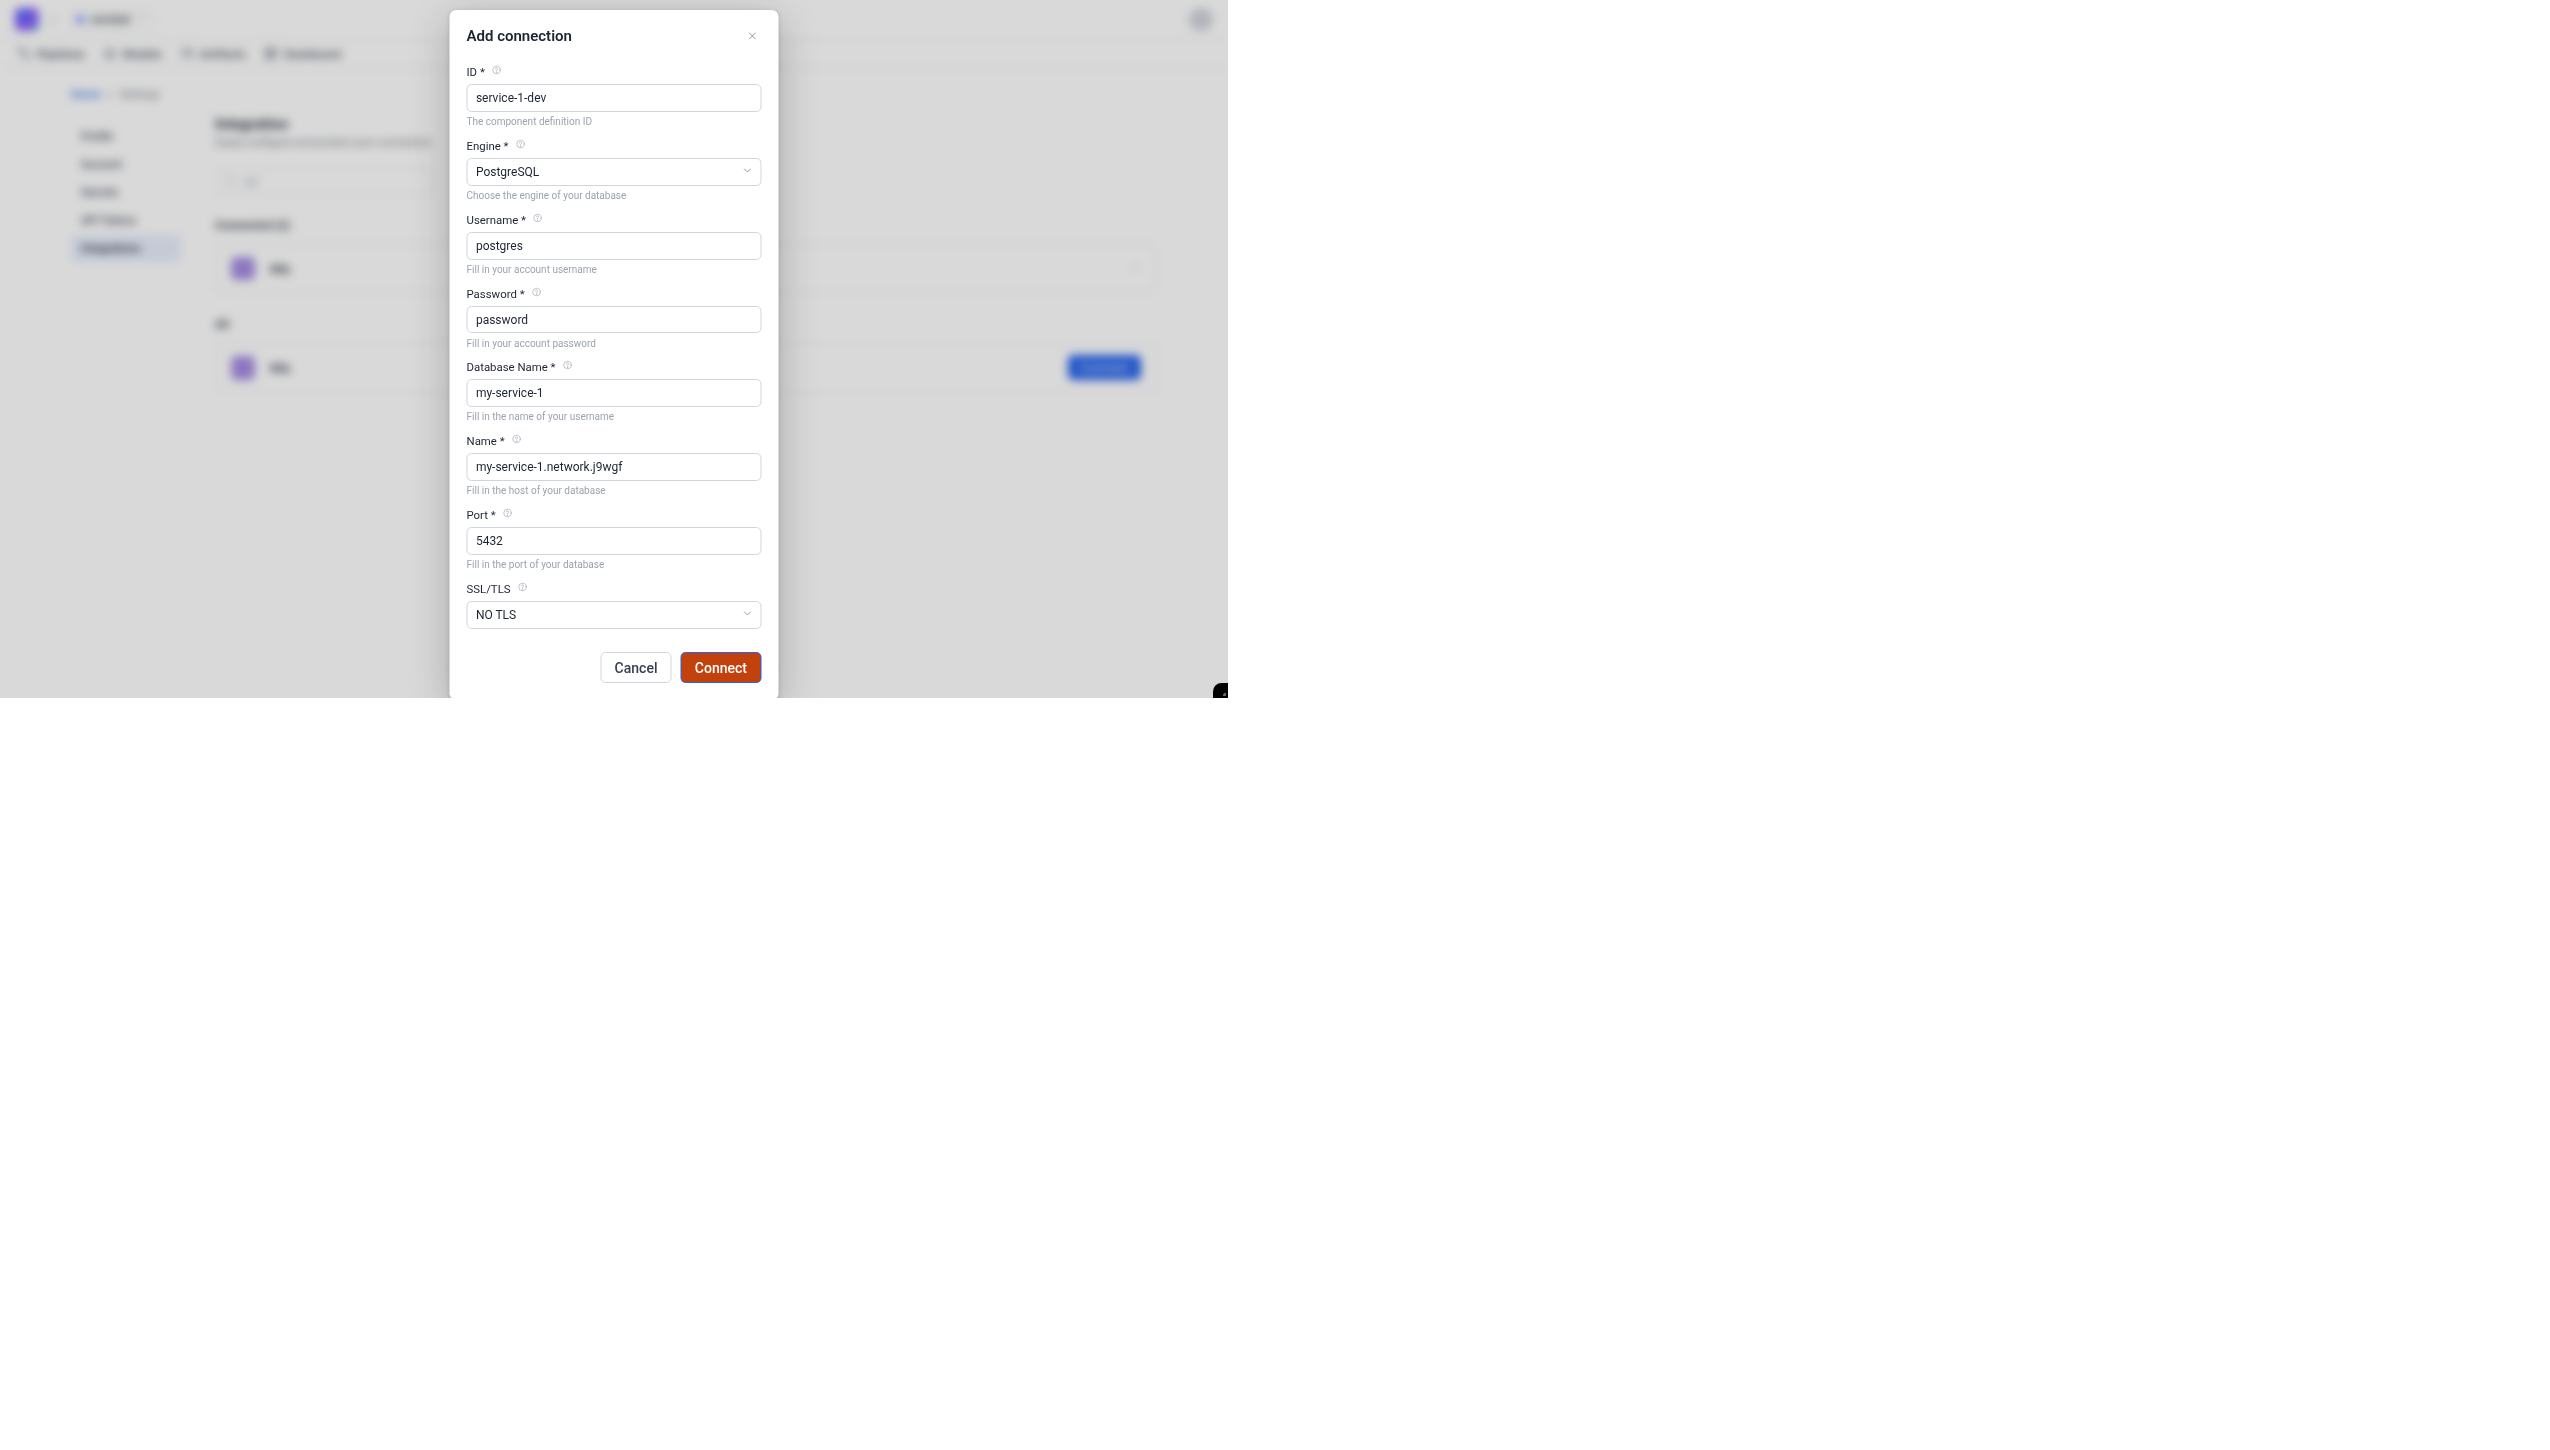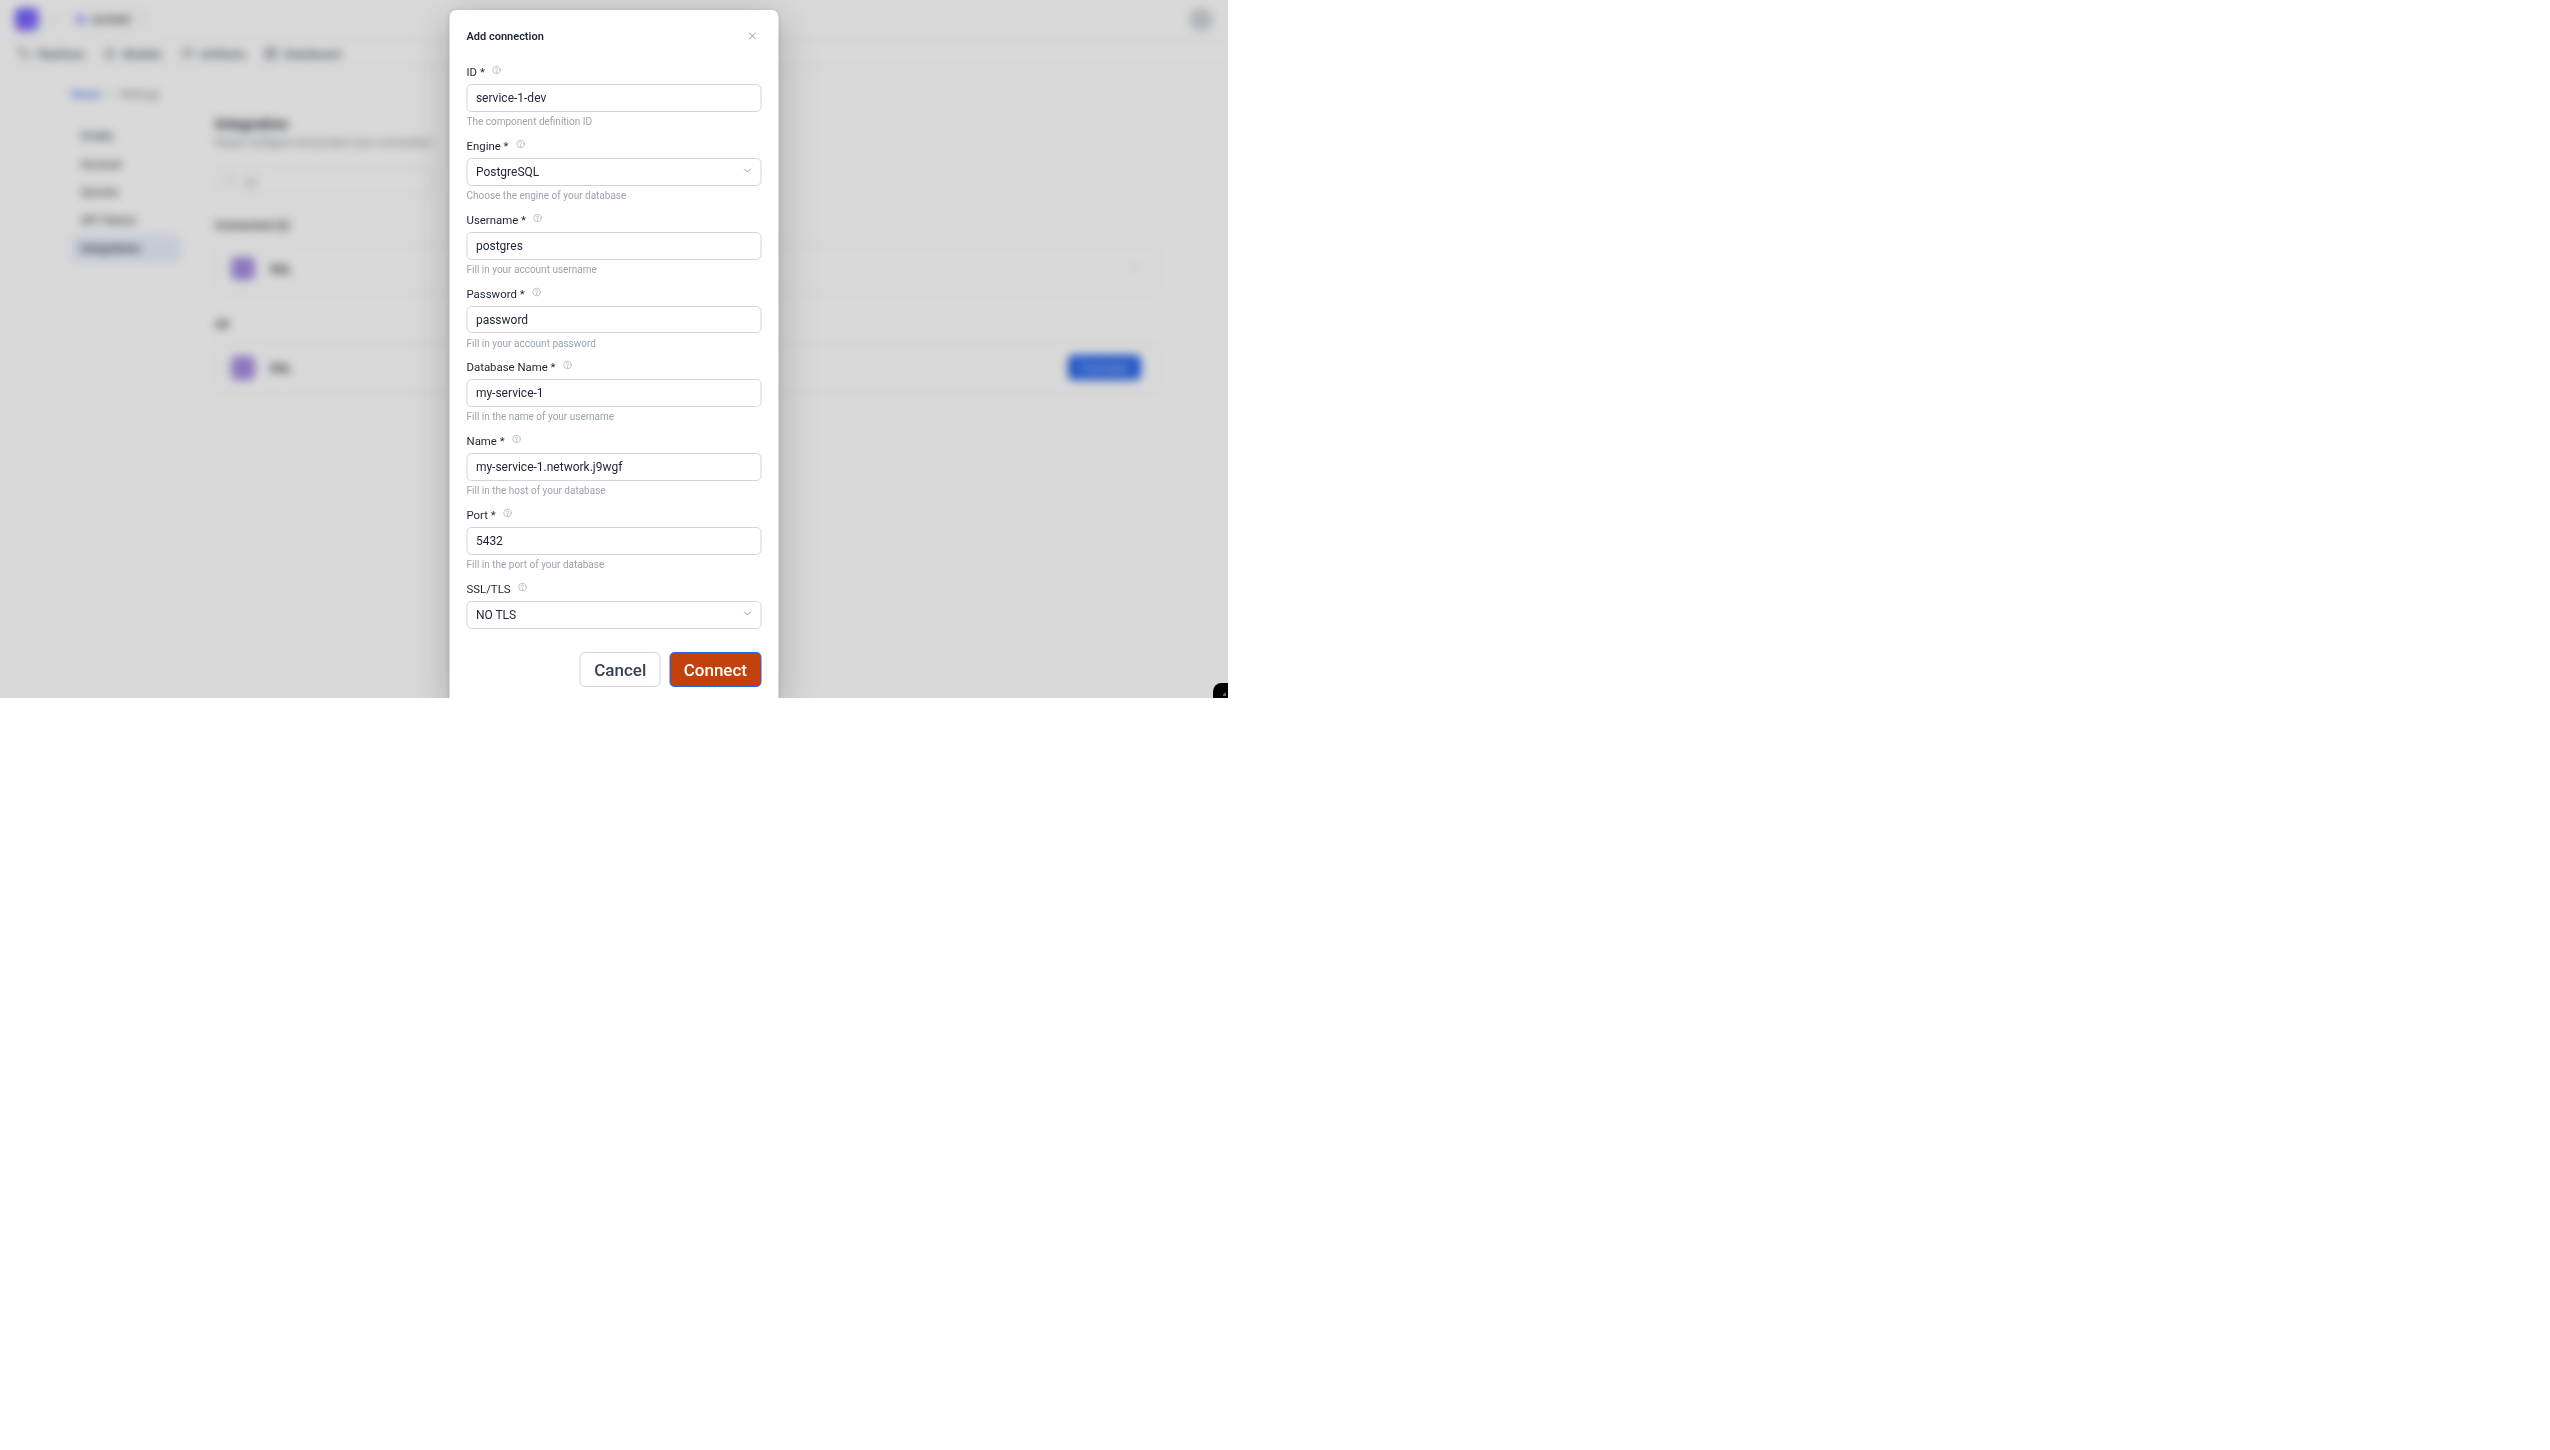--- a/index.html
+++ b/index.html
@@ -211,21 +211,21 @@
       box-shadow: 0 10px 40px rgba(0, 0, 0, 0.22), 0 1.7px 5px rgba(0, 0, 0, 0.12);
       padding: 17px;
       z-index: 10;
     }
     .modal-head {
       display: flex;
       align-items: center;
       margin-bottom: 20px;
     }
     .modal-head h3 {
-      font-size: 11px;
+      font-size: 15px;
       font-weight: 600;
     }
     .close-x {
       margin-left: auto;
       background: none;
       border: none;
       cursor: pointer;
       color: #6b7280;
       font-size: 15px;
       line-height: 1;
@@ -285,21 +285,21 @@
     }
     .modal-footer {
       display: flex;
       justify-content: flex-end;
       gap: 8.4px;
       margin-top: 23.6px;
     }
     .btn {
       padding: 6.7px 13.5px;
       border-radius: 5px;
-      font-size: 17px;
+      font-size: 14px;
       font-weight: 500;
       cursor: pointer;
       font-family: inherit;
     }
     .btn-secondary {
       background: #fff;
       border: 0.8px solid #d1d5db;
       color: #374151;
     }
     .btn-primary {

